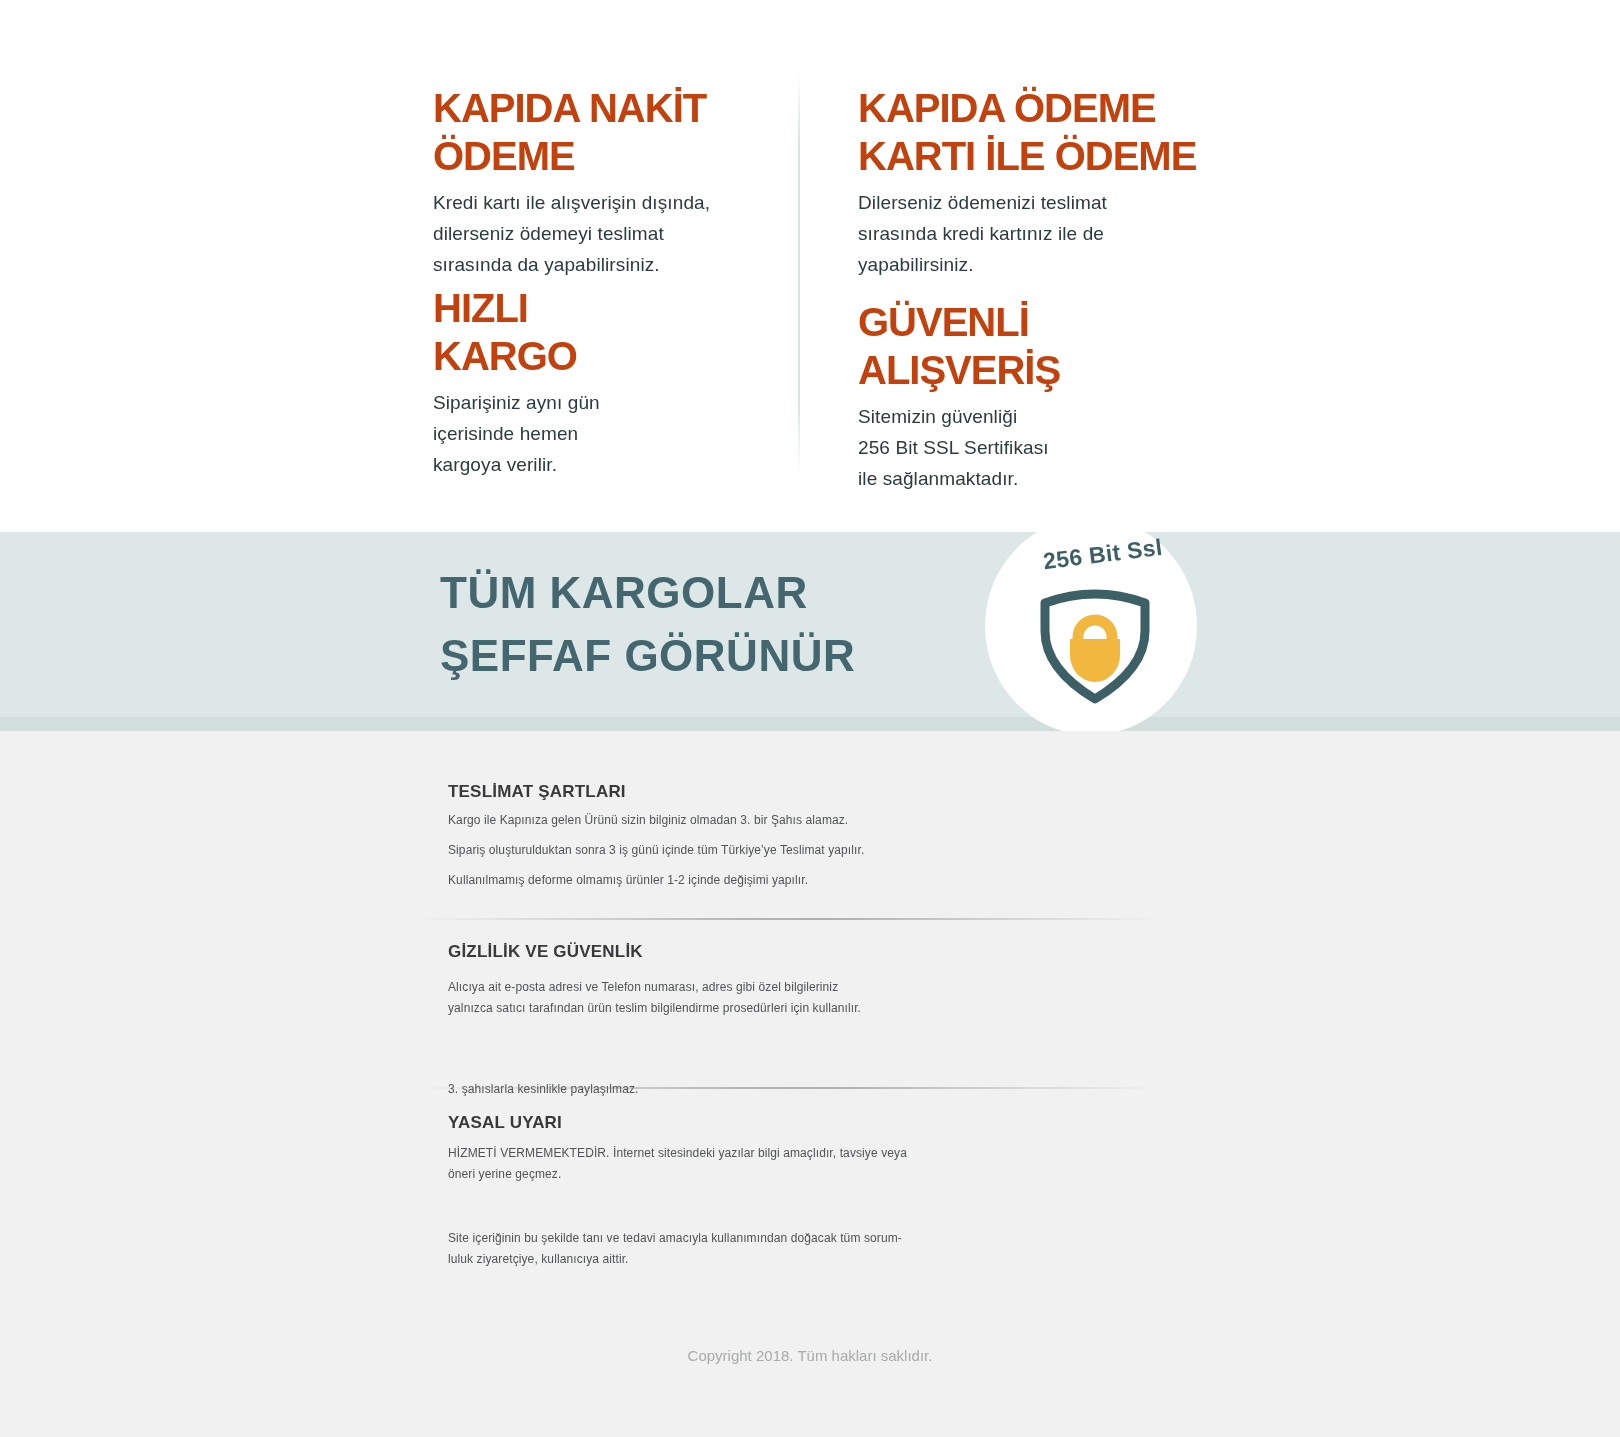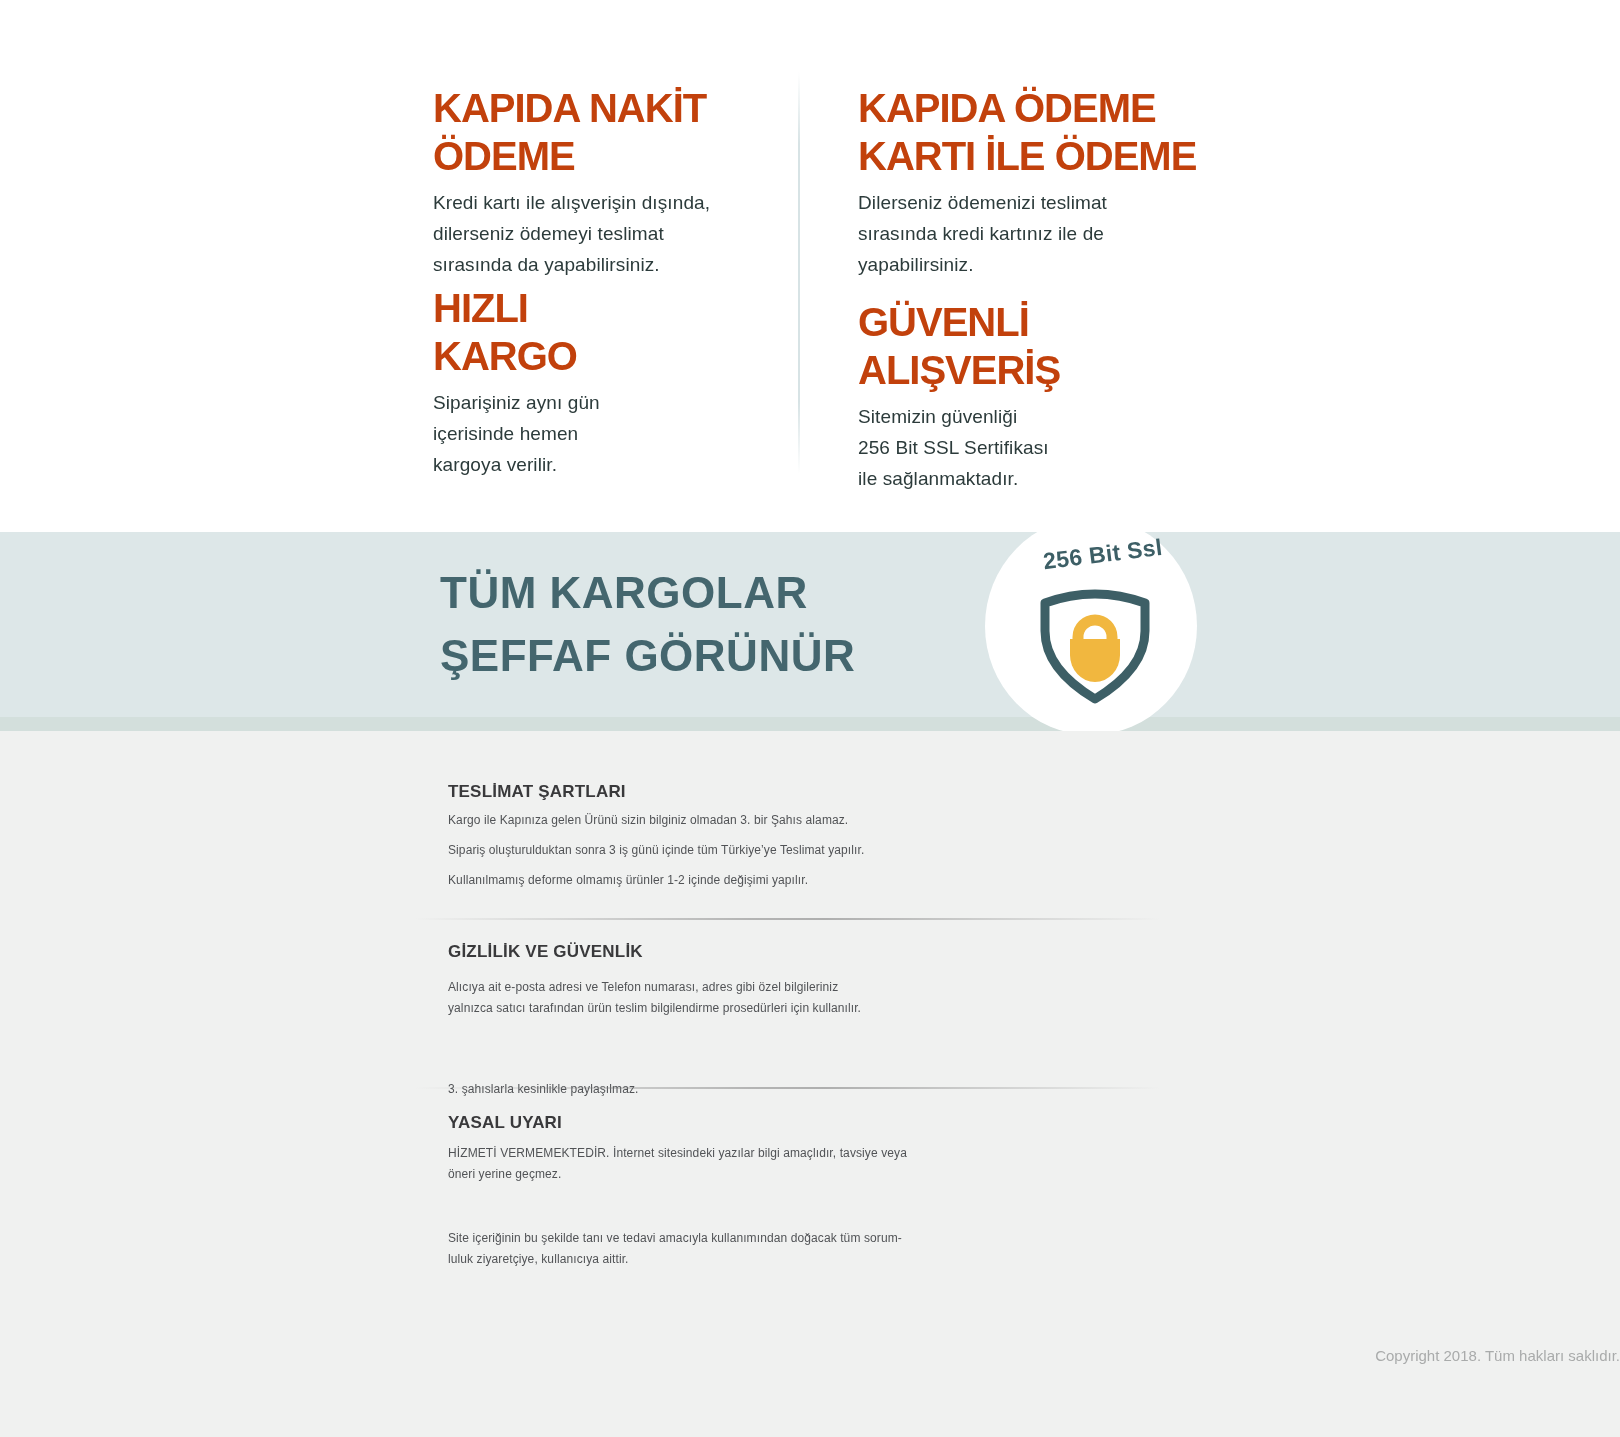--- a/index.html
+++ b/index.html
@@ -65,21 +65,21 @@
   }
   .gap-lines .bline { margin-bottom:9px; }
   .hdivider {
     position:absolute; left:415px; width:745px; height:2px;
     background:linear-gradient(to right,
       rgba(150,150,150,0), rgba(120,120,120,0.5) 45%,
       rgba(120,120,120,0.55) 55%, rgba(150,150,150,0));
   }
   .copyright {
     position:absolute; left:0; top:616px; width:1620px;
-    text-align:right; font-size:15px; color:#a9abab;
+    text-align:center; font-size:15px; color:#a9abab;
   }
 </style>
 </head>
 <body>
 
 <div class="page">
 
   <section>
 
     <div class="feature f1">

